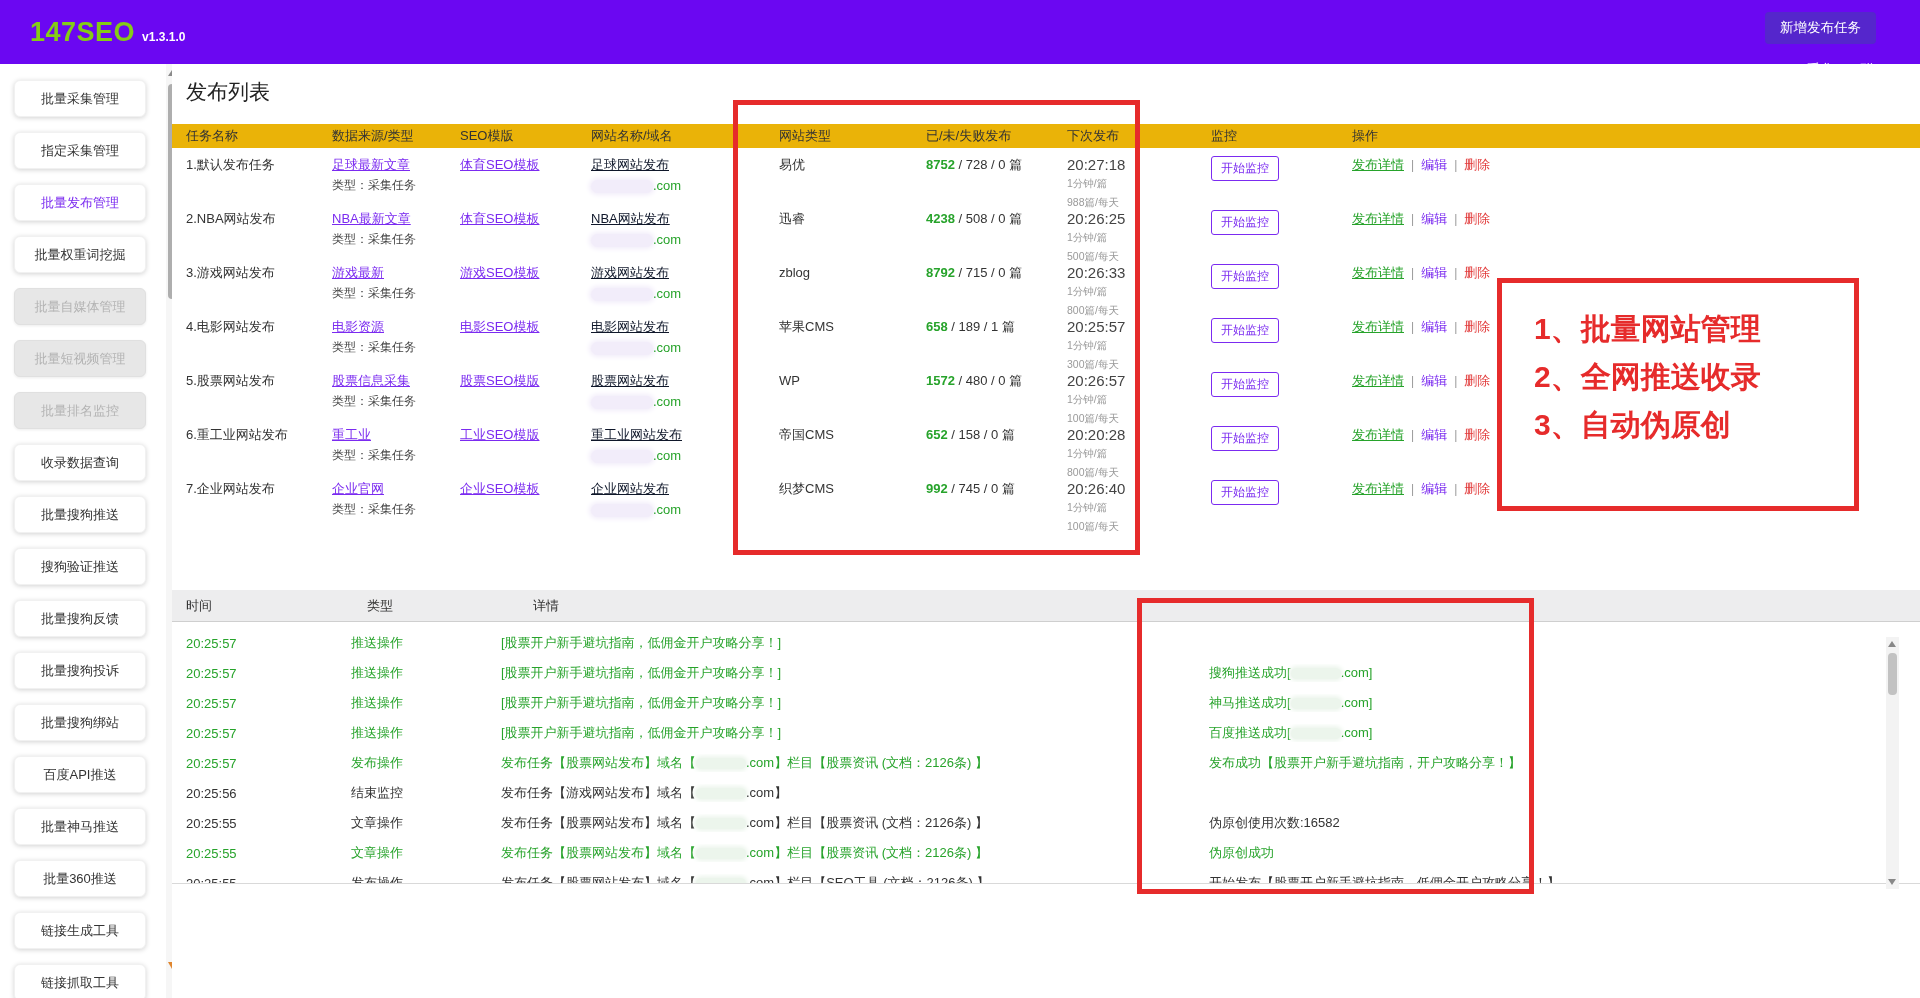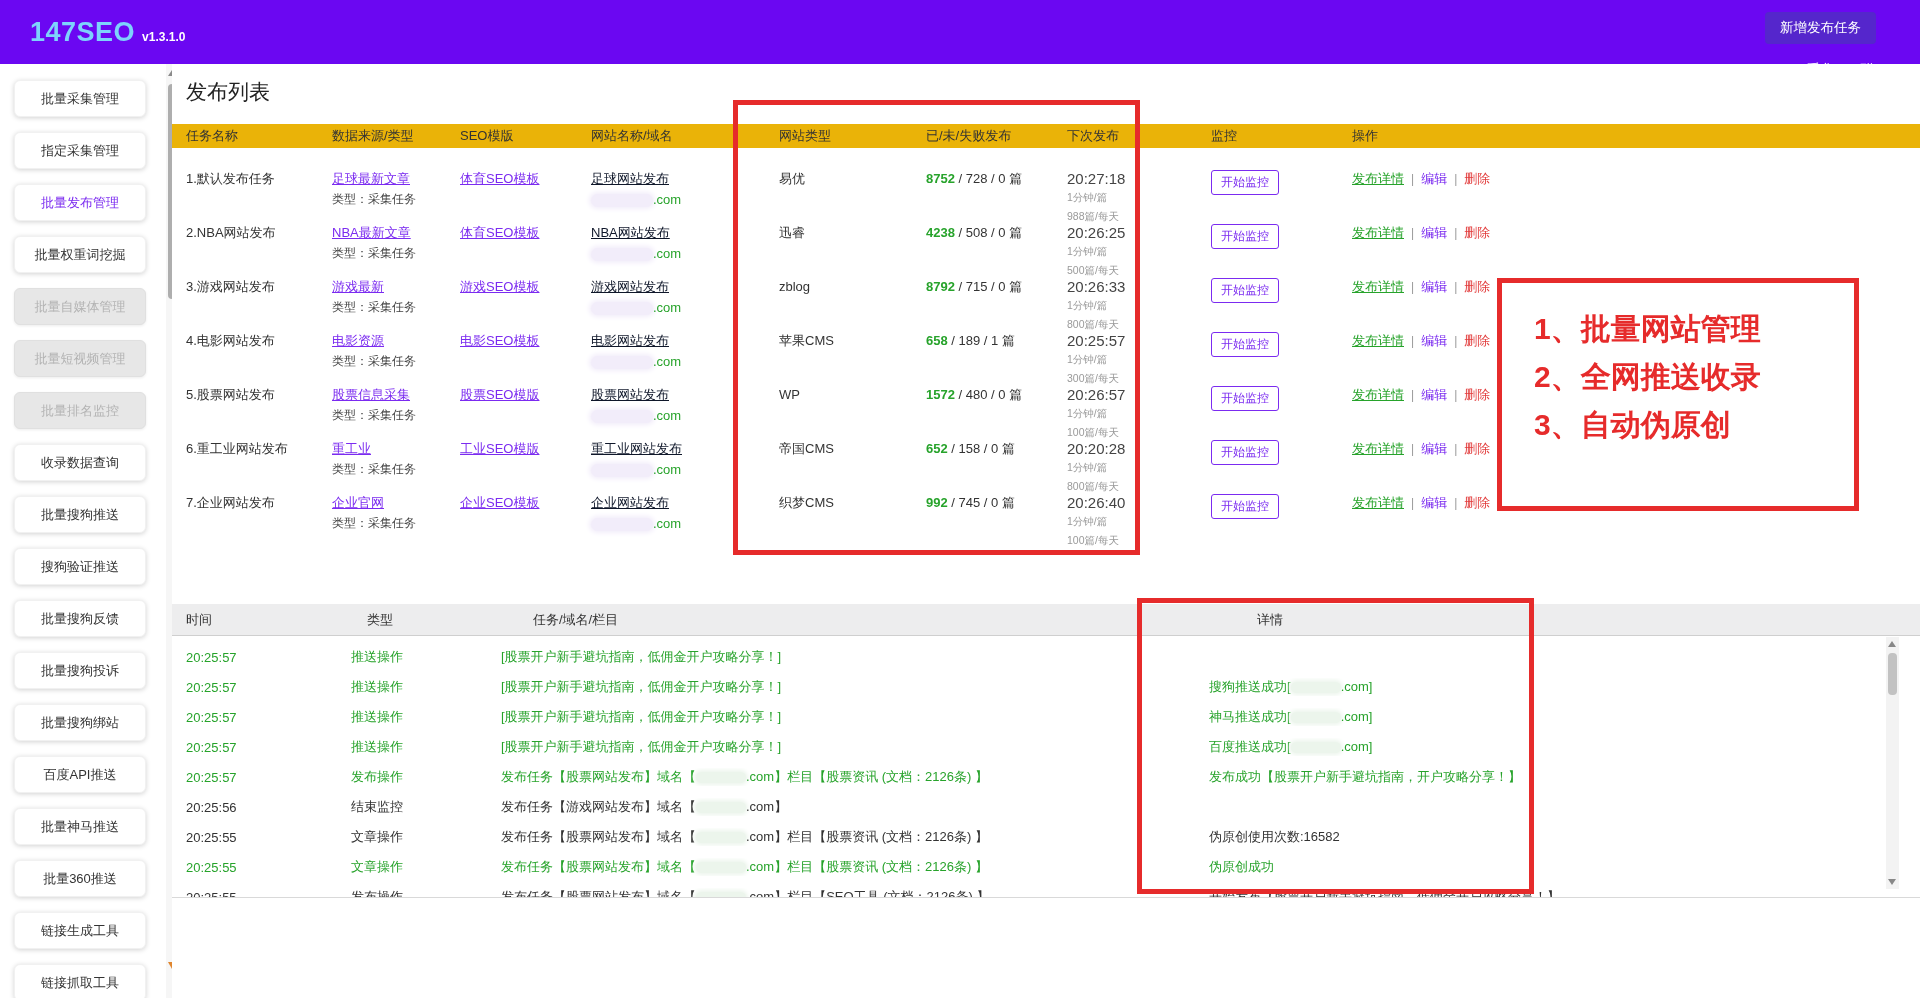--- a/index.html
+++ b/index.html
@@ -3,21 +3,21 @@
 <meta charset="utf-8">
 <style>
   * { box-sizing: border-box; margin: 0; padding: 0; }
   html,body { width:1920px; height:998px; overflow:hidden; }
   body { font-family: "Liberation Sans", "DejaVu Sans", sans-serif; background:#ffffff; color:#333; }
   .app { position:relative; width:1920px; height:998px; background:#fff; overflow:hidden; }
 
   
   .topbar { position:absolute; left:0; top:0; width:1920px; height:64px; background:#6b07f2;
             display:flex; align-items:center; padding:0 30px; }
-  .brand { color:#7dd3fc; font-size:27px; font-weight:bold; letter-spacing:0.5px; }
+  .brand { color:#84cc16; font-size:27px; font-weight:bold; letter-spacing:0.5px; }
   .version { color:#fff; font-size:12px; font-weight:bold; margin-left:7px; margin-top:10px; }
   .topnav { margin-left:auto; display:flex; align-items:center; gap:58px; padding-right:4px;flex-direction:column; }
   .topnav .nav-item { color:#fff; font-size:15px; cursor:pointer; white-space:nowrap; }
 
   
   .sidebar { position:absolute; left:14px; top:80px; width:132px; display:flex; flex-direction:column; gap:15px; }
   .side-btn { height:37px; background:#fff; border:1px solid #f1f1f1; border-radius:6px;
               box-shadow:0 1px 5px rgba(0,0,0,0.18); font-size:13px; color:#333;
               display:flex; align-items:center; justify-content:center; cursor:pointer; white-space:nowrap; }
   .side-btn.active { color:#7b2bf0; }
@@ -35,21 +35,21 @@
   .main { position:absolute; left:172px; top:64px; width:1748px; height:934px; background:#fff; padding-top:12px; }
   .page-title { font-size:21px; color:#222; font-weight:normal; margin:2px 0 18px 14px; }
   .new-task-btn { position:absolute; top:12px; right:44px; background:#5526cc; color:#fff; border:none;
                   font-size:13.5px; padding:7px 15px; border-radius:4px; cursor:pointer; font-family:inherit; }
 
   
   .ptable { width:100%; }
   .phead, .prow { display:grid; grid-template-columns:146px 128px 131px 188px 147px 141px 144px 141px 1fr; }
   .phead { background:#eab308; height:24px; align-items:center; }
   .phead .th { font-size:13px; color:#333; padding-left:14px; white-space:nowrap; }
-  .pbody { padding-top:20px; }
+  .pbody { padding-top:6px; }
   .prow { height:54px; align-items:start; }
   .prow .cell { padding-left:14px; font-size:13px; line-height:17px; padding-top:2px; }
   a.plink { color:#7b2bf0; text-decoration:underline; cursor:pointer; }
   a.glink { color:#0f172a; text-decoration:underline; cursor:pointer; }
   .subline { font-size:12px; color:#444; margin-top:4px; }
   .domain-line { margin-top:4px; color:#27a32b; font-size:13px; white-space:nowrap; }
   .redact { display:inline-block; width:62px; height:13px; border-radius:7px; background:#f2edfa;
             box-shadow:0 0 5px 2px #f2edfa; vertical-align:middle; }
   .redact-g { display:inline-block; width:50px; height:11px; border-radius:6px; background:#ecf5ec;
               box-shadow:0 0 4px 2px #ecf5ec; vertical-align:middle; }
@@ -396,21 +396,20 @@
             </div>
           </div>
         </div>
     </div>
 
     <div class="log">
       <div class="lhead">
 
       <div class="th">时间</div>
           <div class="th">类型</div>
-          <div class="th">任务/域名/栏目</div>
           <div class="th">详情</div>
         </div>
       <div class="lbody">
 
           <div class="lrow green">
             <div>20:25:57</div>
             <div>推送操作</div>
             <div><span>[股票开户新手避坑指南，低佣金开户攻略分享！]</span><span></span></div>
           </div>
 

